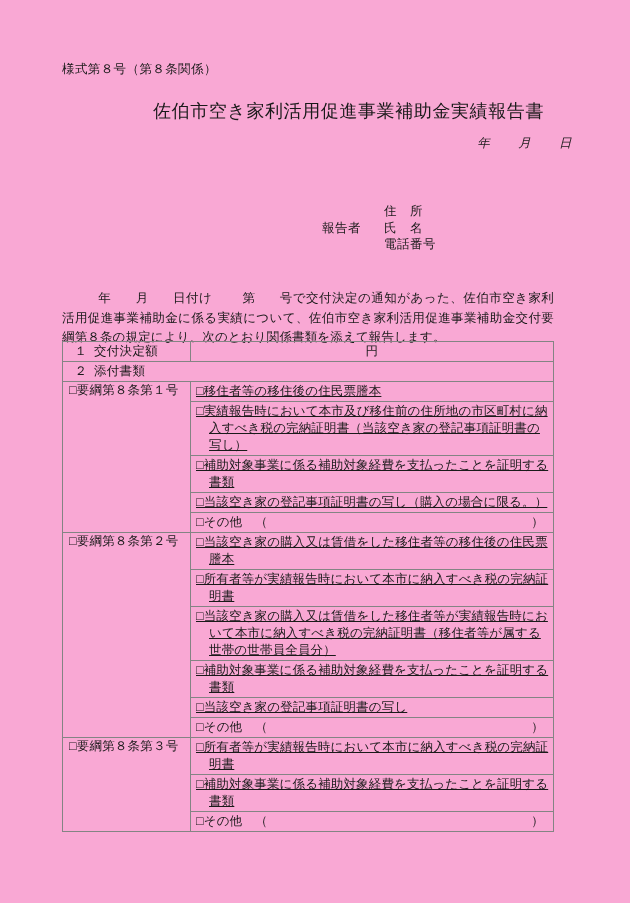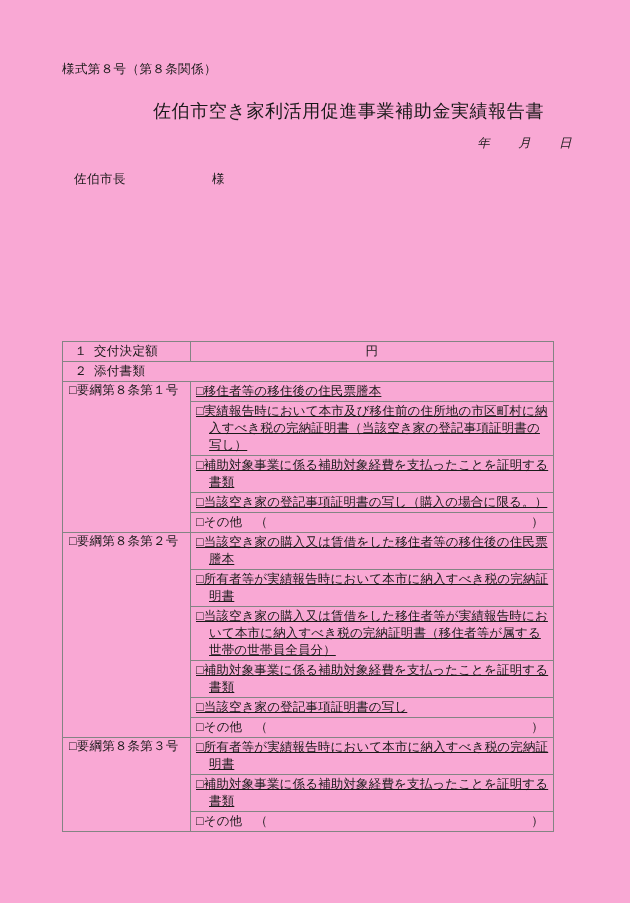--- a/index.html
+++ b/index.html
@@ -188,25 +188,39 @@
 <div class="page">
 
   <div class="form-no">様式第８号（第８条関係）</div>
 
   <div class="doc-title">佐伯市空き家利活用促進事業補助金実績報告書</div>
 
   <div class="date-line-top">
     <span>年</span><span class="gap"></span><span>月</span><span class="gap"></span><span>日</span>
   </div>
 
-  <div class="addressee">
-    <span>佐伯市長</span><span class="sama">様</span>
+
+  <div class="reporter">
+    <div class="r-row">
+      <span class="r-label"></span>
+      <span class="r-field">住　所</span>
+    </div>
+    <div class="r-row">
+      <span class="r-label">報告者</span>
+      <span class="r-field">氏　名</span>
+    </div>
+    <div class="r-row">
+      <span class="r-label"></span>
+      <span class="r-field">電話番号</span>
+    </div>
   </div>
 
-
+  <div class="body-para">
+    <span class="indent"></span><span>年</span><span class="gap-s"></span><span>月</span><span class="gap-s"></span><span>日付け</span><span class="gap-m"></span><span>第</span><span class="gap-s"></span><span>号で交付決定の通知があった、佐伯市空き家利活用促進事業補助金に係る実績について、佐伯市空き家利活用促進事業補助金交付要綱第８条の規定により、次のとおり関係書類を添えて報告します。</span>
+  </div>
 
   <table class="form-table">
     <colgroup>
       <col style="width:128px">
       <col style="width:363px">
     </colgroup>
     <tbody>
 
       <tr>
         <td>

